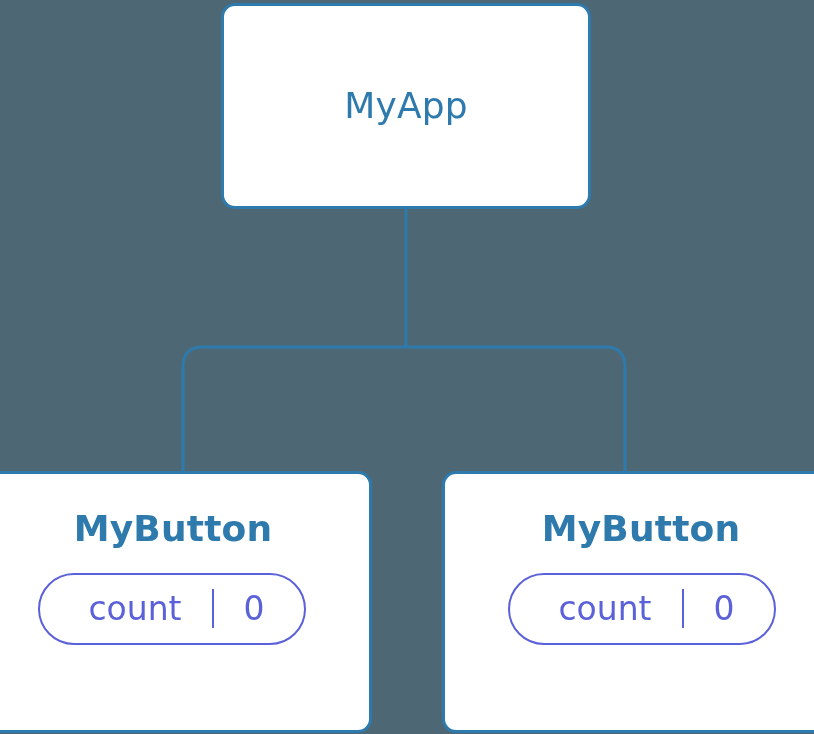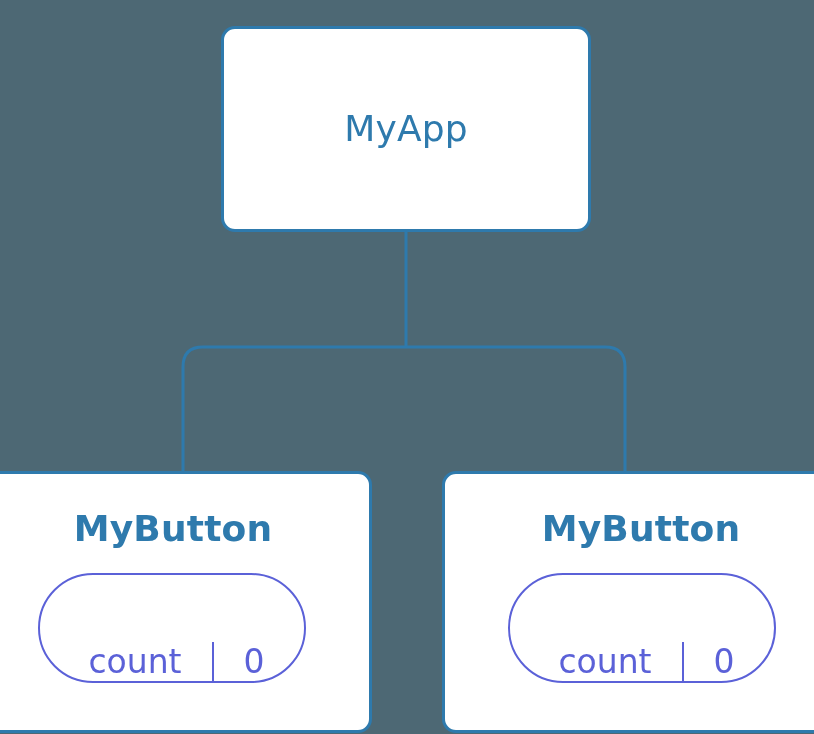--- a/index.html
+++ b/index.html
@@ -36,21 +36,20 @@
     display: flex;
     flex-direction: column;
     align-items: center;
   }
   .node-root {
     left: 221px;
     top: 3px;
     width: 370px;
     height: 206px;
     justify-content: center;
-    margin-top: 23px;
   }
   .node-child-left {
     left: -14px;
     top: 471px;
     width: 386px;
     height: 262px;
     padding-top: 36px;
   }
   .node-child-right {
     left: 442px;
@@ -70,26 +69,26 @@
   .node-child-left .node-title,
   .node-child-right .node-title {
     margin-left: -12px;
     font-weight: bold;
   }
   .node-child-right .node-title {
     margin-left: 12px;
   }
   .state-pill {
     margin-top: 25px;
-    height: 110px;
+    height: 72px;
     border: 2px solid #5b61d8;
     border-radius: 999px;
     box-sizing: border-box;
     display: flex;
-    align-items: flex-end;
+    align-items: center;
     background: #ffffff;
   }
   .node-child-left .state-pill {
     width: 268px;
     margin-left: -14px;
   }
   .node-child-right .state-pill {
     width: 268px;
     margin-left: 14px;
   }

